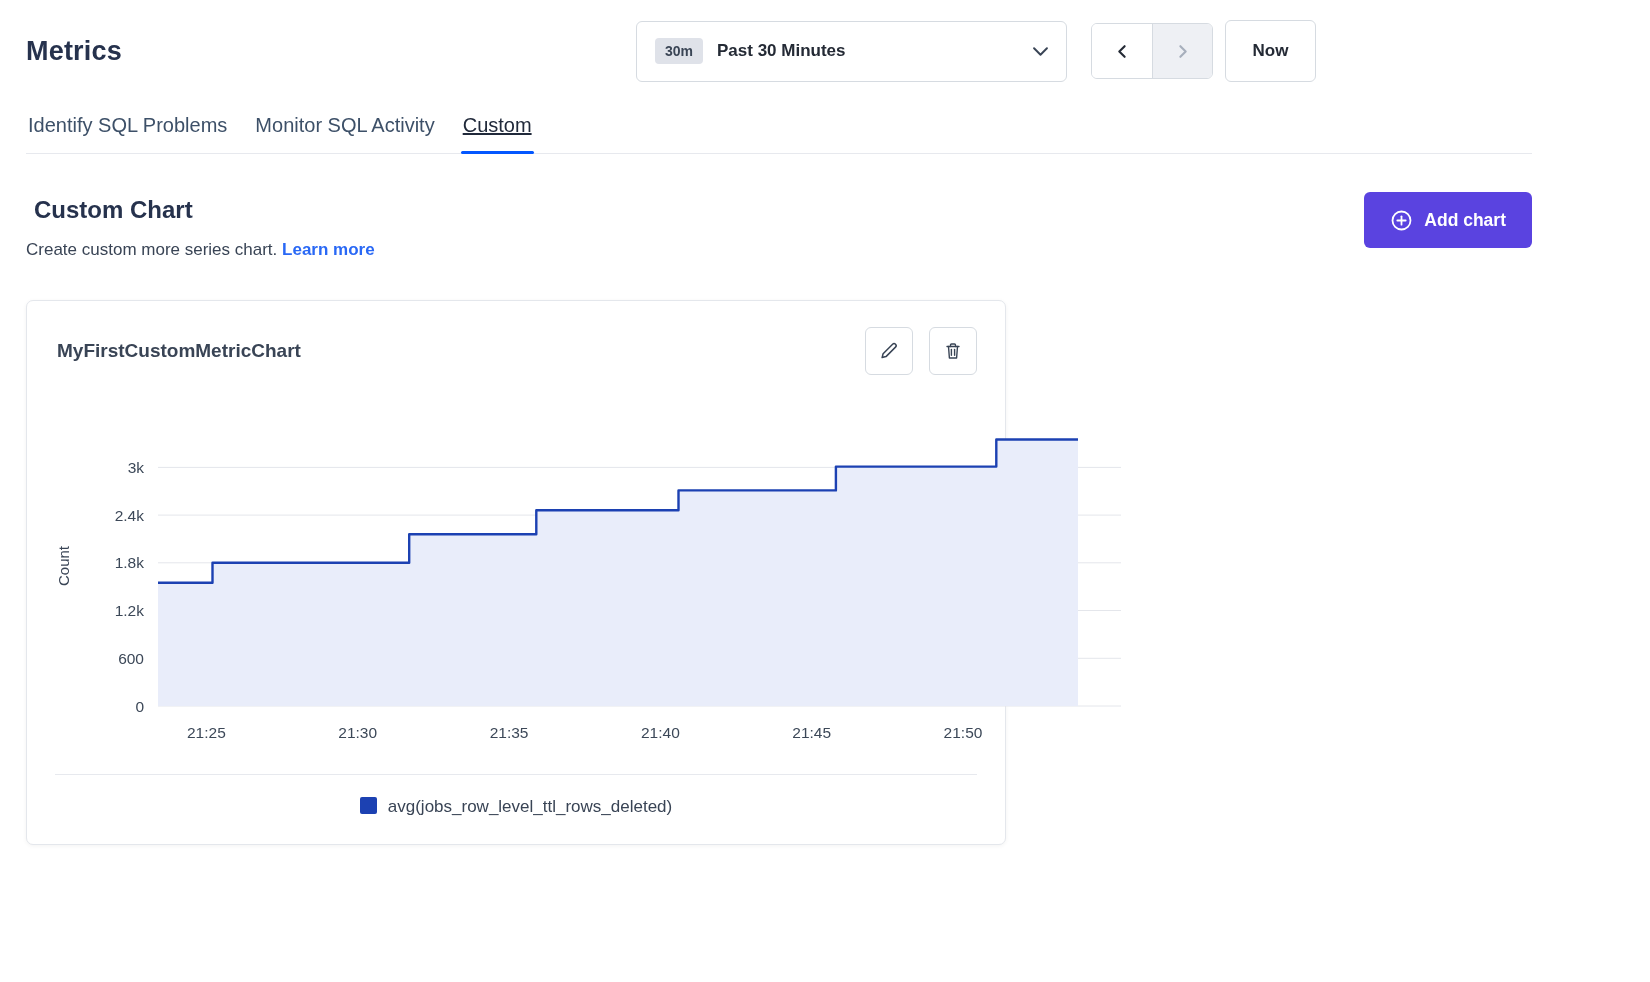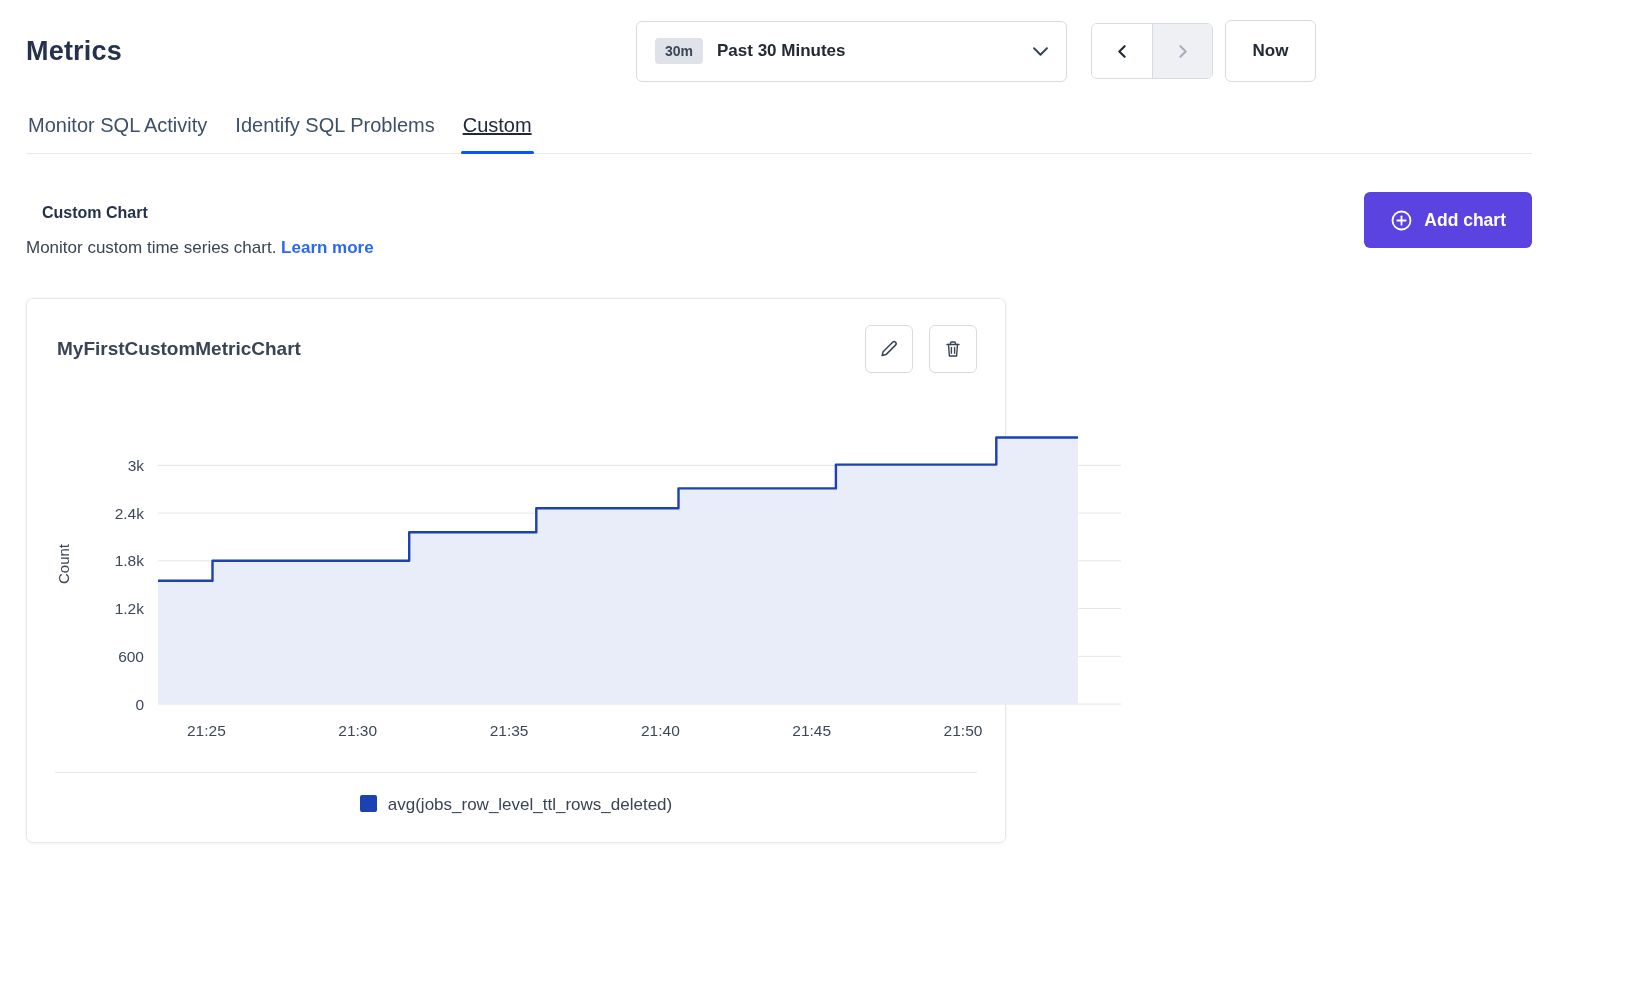--- a/index.html
+++ b/index.html
@@ -26,21 +26,21 @@
 
   
   .tabs { display:flex; gap:24px; margin-top:32px; border-bottom:1px solid #e7e9ee; }
   .tab { position:relative; font-size:20px; color:#3d5068; padding:0 2px 16px 2px; cursor:pointer; }
   .tab.active { color:#20293a; font-weight:500;text-decoration:underline; }
   .tab.active::after { content:""; position:absolute; left:0; right:0; bottom:-1px; height:3px;
     background:var(--underline,#0357ff); border-radius:2px; }
 
   
   .section-head { display:flex; justify-content:space-between; align-items:flex-start; margin-top:34px; }
-  h2 { margin:16px; font-size:16px; font-weight:700; color:#26324d; }
+  h2 { margin:8px; font-size:24px; font-weight:700; color:#26324d; }
   .desc { margin:16px 0 0 0; font-size:17px; color:#394455; }
   .learn { color:var(--link,#2968f5); font-weight:600; text-decoration:none; cursor:pointer; }
   .add-chart { display:flex; align-items:center; gap:11px; height:56px; padding:0 26px;
     border:none; border-radius:6px; background:var(--accent,#5a43e0); color:#fff;
     font-family:inherit; font-size:17.5px; font-weight:600; cursor:pointer; margin-top:4px;text-align:right; }
   .plus { display:flex; align-items:center; }
 
   
   .card { margin-top:40px; width:980px; border:1px solid #e4e7ec; border-radius:7px;
     background:#fff; box-shadow:0 1px 4px rgba(0,0,0,.05); padding-bottom:0; }
@@ -86,29 +86,29 @@
           <svg width="17" height="17" viewBox="0 0 16 16">
               <polyline points="6,3 11,8 6,13" fill="none" stroke="#a7afbc" stroke-width="2" stroke-linecap="round" stroke-linejoin="round"></polyline>
             </svg>
         </button>
       </div>
       <button class="now-btn">Now</button>
     </div>
   </div>
 
   <nav class="tabs">
+    <div class="tab">Identify SQL Problems</div>
     <div class="tab">Monitor SQL Activity</div>
-    <div class="tab">Identify SQL Problems</div>
     <div class="tab active">Custom</div>
   </nav>
 
   <div class="section-head">
     <div>
       <h2>Custom Chart</h2>
-      <p class="desc"><span>Monitor custom time series chart.</span>
+      <p class="desc"><span>Create custom more series chart.</span>
         <a class="learn">Learn more</a></p>
     </div>
     <button class="add-chart">
       <span class="plus">
         <svg width="23" height="23" viewBox="0 0 22 22">
             <circle cx="11" cy="11" r="8.6" fill="none" stroke="#ffffff" stroke-width="1.7"></circle>
             <line x1="11" y1="7" x2="11" y2="15" stroke="#ffffff" stroke-width="1.7" stroke-linecap="round"></line>
             <line x1="7" y1="11" x2="15" y2="11" stroke="#ffffff" stroke-width="1.7" stroke-linecap="round"></line>
           </svg>
       </span>

